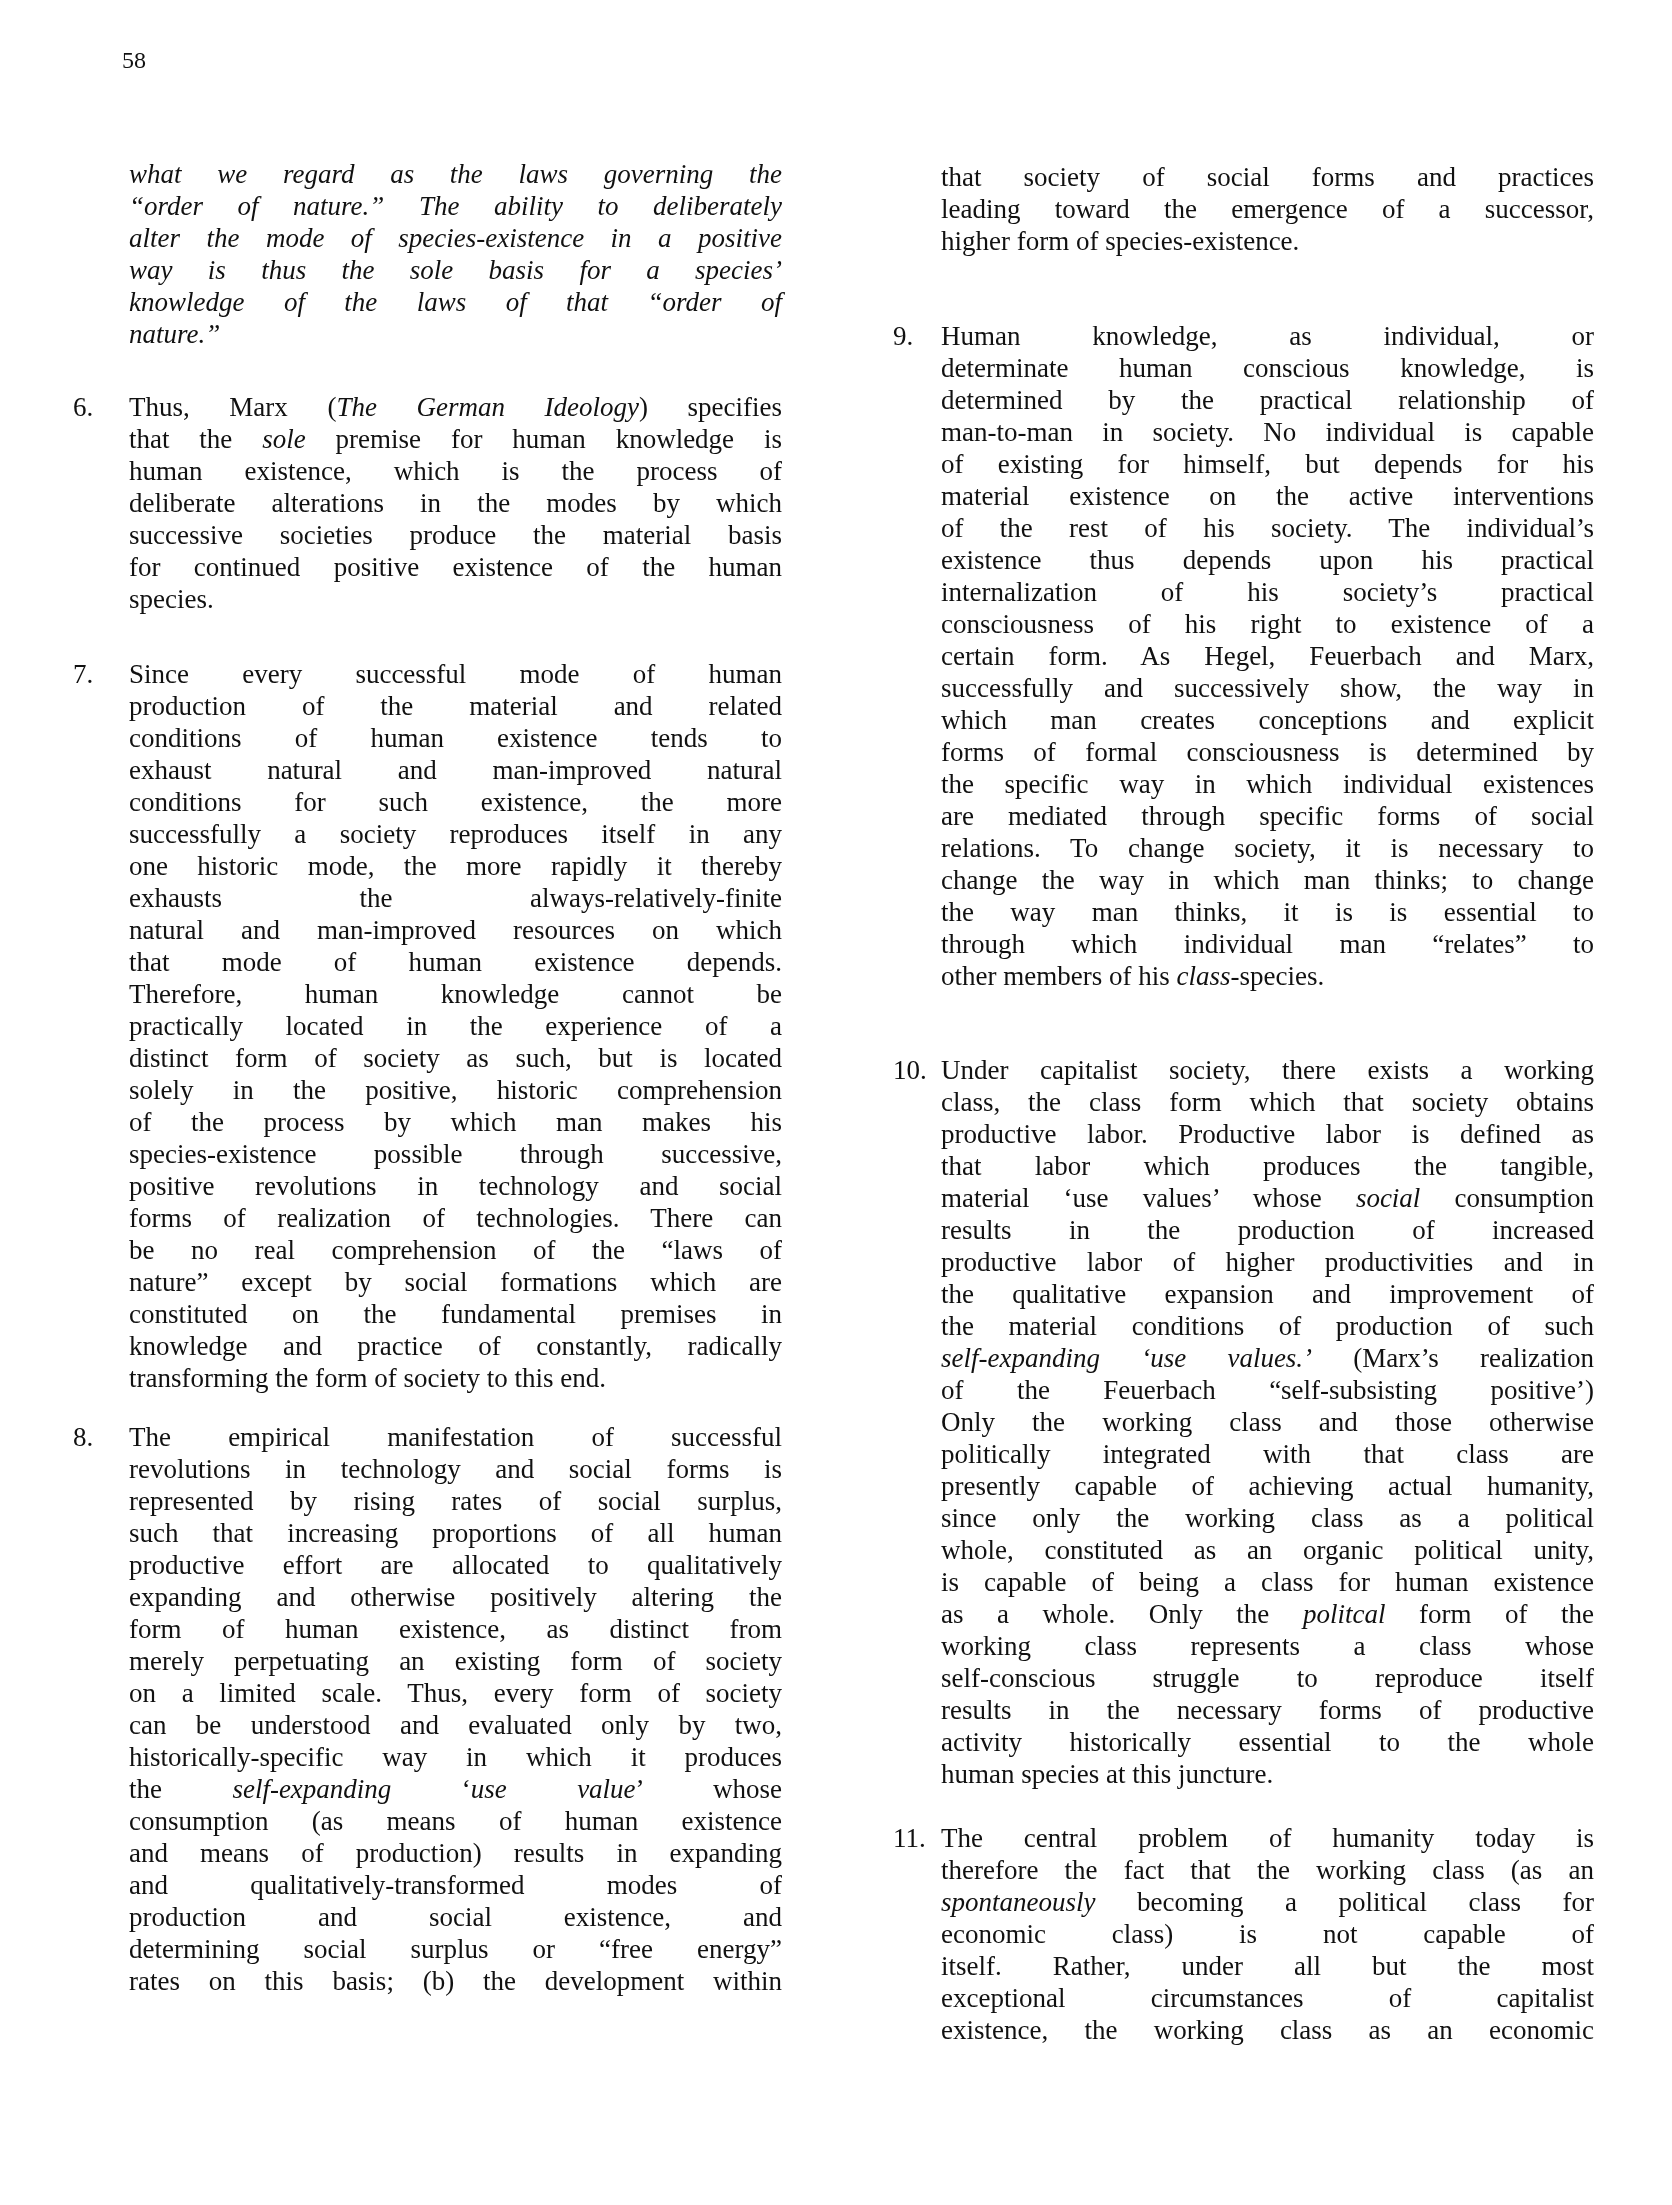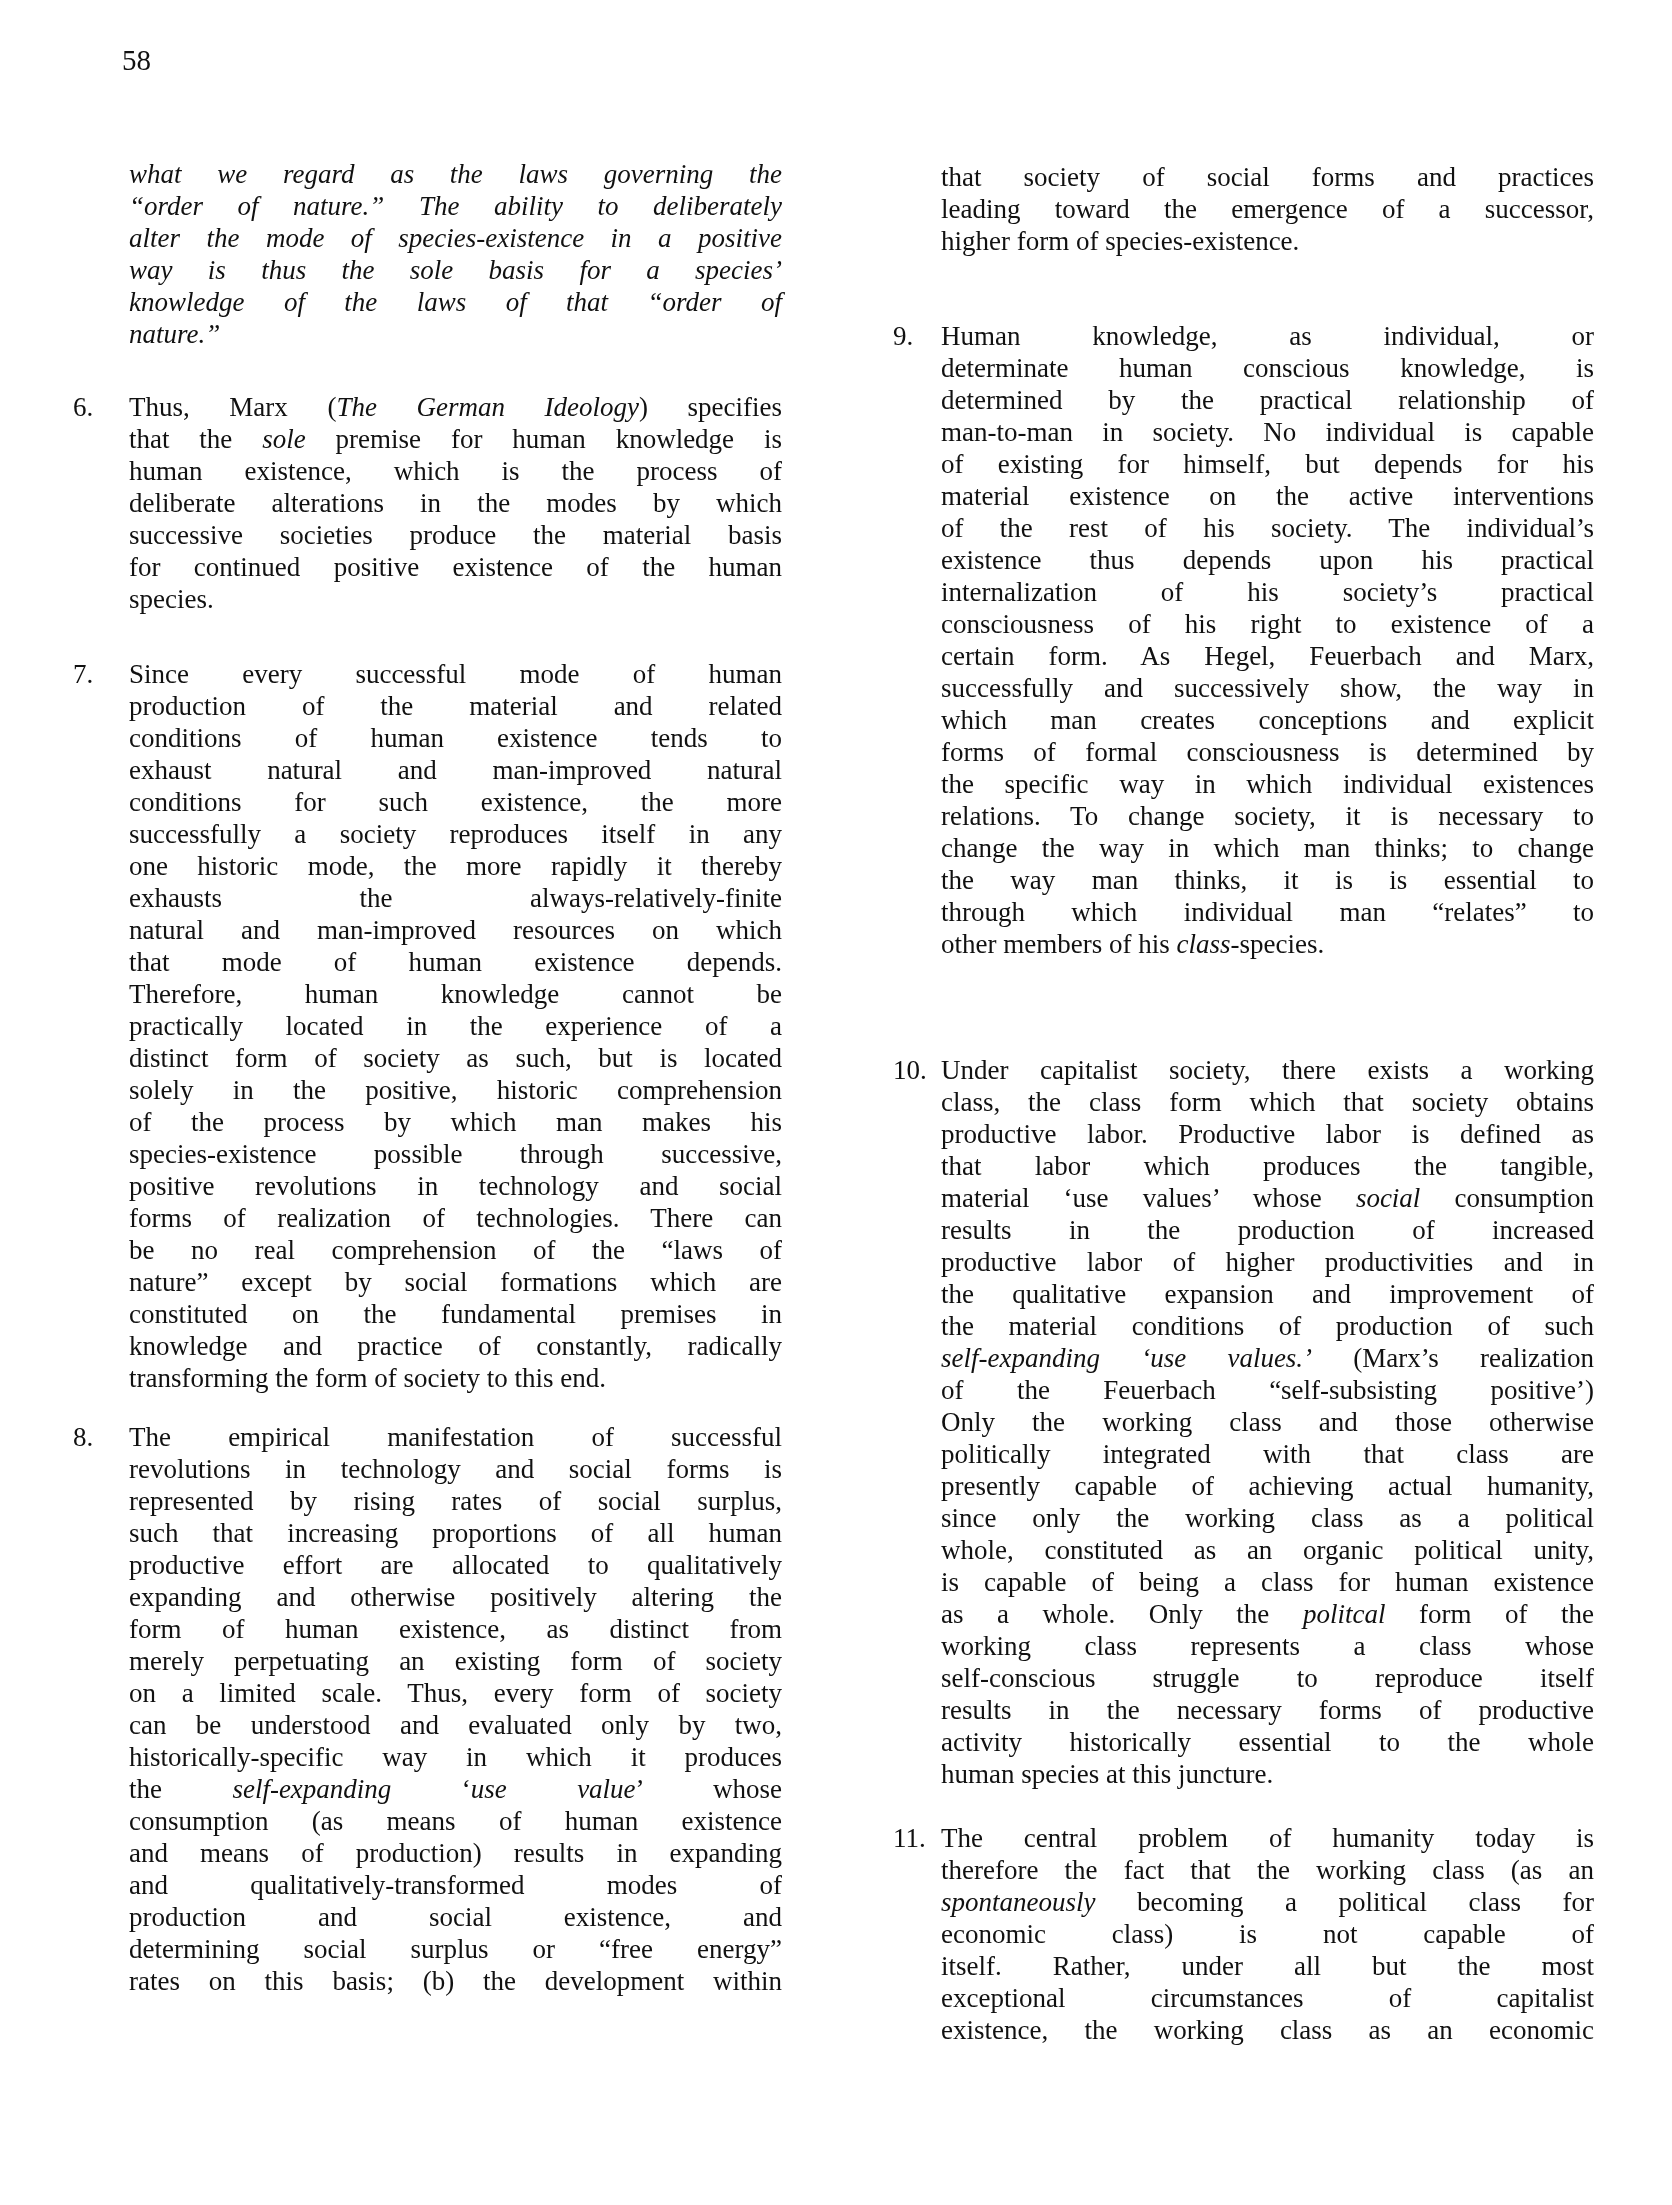--- a/index.html
+++ b/index.html
@@ -1,19 +1,19 @@
 <!DOCTYPE html>
 <html style="font-size:11.2px"><head>
 <meta charset="utf-8">
 <style>
   html, body { margin: 0; padding: 0; background: #ffffff; }
   body { width: 1673px; height: 2205px; position: relative; overflow: hidden; color: #111111; }
   .page-number {
     position: absolute; left: 122px; top: 43px;
-    font-family: "Liberation Serif", serif; font-size: 29px; line-height: 35px; color: #111;
+    font-family: "Liberation Serif", serif; font-size: 24px; line-height: 35px; color: #111;
   }
   .block { position: absolute; }
   .block .num {
     position: absolute; top: 0;
     font-family: "Liberation Serif", serif; font-size: 27px; line-height: 32px;
   }
   .line {
     font-family: "Liberation Serif", serif;
     font-size: 27px;
     line-height: 32px;
@@ -116,20 +116,21 @@
       <div class="line"><span>material existence on the active interventions</span></div>
       <div class="line"><span>of the rest of his society. The individual’s</span></div>
       <div class="line"><span>existence thus depends upon his practical</span></div>
       <div class="line"><span>internalization of his society’s practical</span></div>
       <div class="line"><span>consciousness of his right to existence of a</span></div>
       <div class="line"><span>certain form. As Hegel, Feuerbach and Marx,</span></div>
       <div class="line"><span>successfully and successively show, the way in</span></div>
       <div class="line"><span>which man creates conceptions and explicit</span></div>
       <div class="line"><span>forms of formal consciousness is determined by</span></div>
       <div class="line"><span>the specific way in which individual existences</span></div>
+      <div class="line"><span>are mediated through specific forms of social</span></div>
       <div class="line"><span>relations. To change society, it is necessary to</span></div>
       <div class="line"><span>change the way in which man thinks; to change</span></div>
       <div class="line"><span>the way man thinks, it is is essential to</span></div>
       <div class="line"><span>through which individual man “relates” to</span></div>
       <div class="line last"><span>other members of his </span><em>class</em><span>-species.</span></div>
     </div>
     <div class="block right-col" style="top: 1054px;">
       <div class="num" style="left: -48px; text-align: center;">10.</div>
       <div class="line"><span>Under capitalist society, there exists a working</span></div>
       <div class="line"><span>class, the class form which that society obtains</span></div>

